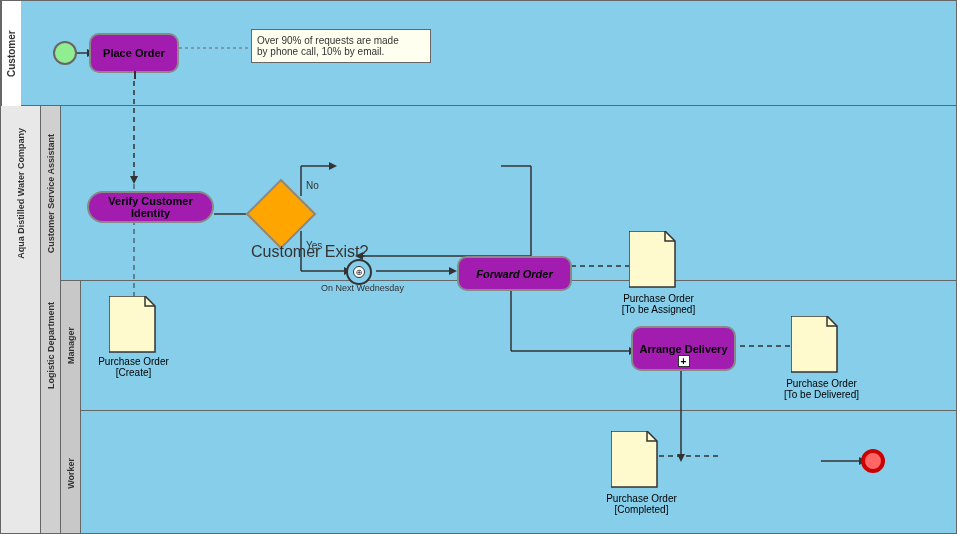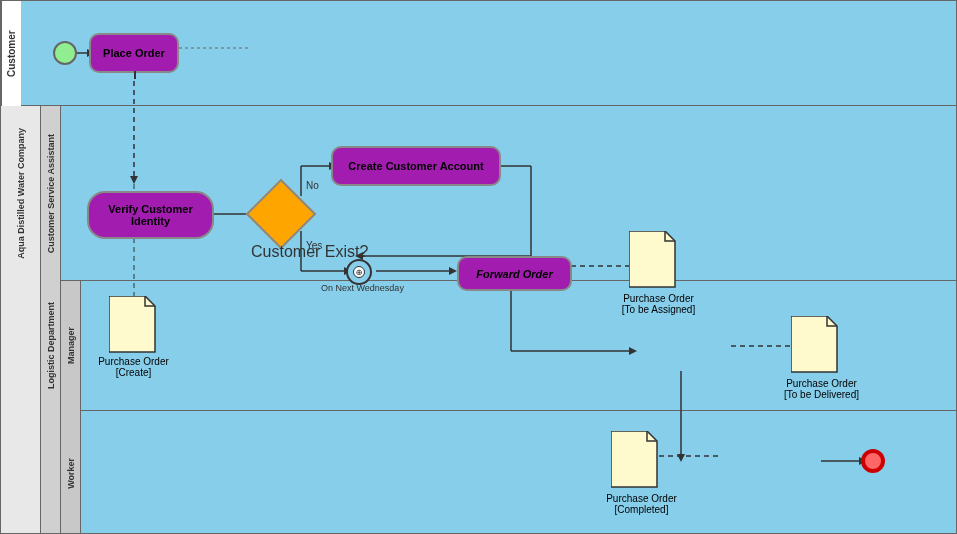--- a/index.html
+++ b/index.html
@@ -255,36 +255,36 @@
   </svg>
 
   <div class="start-event" style="position:absolute; left:52px; top:40px; width:24px; height:24px;"></div>
 
   <div class="shape rounded-rect activity-yellow" style="position:absolute; left:88px; top:32px; width:90px; height:40px;">
     <span>Place Order</span>
 
     <div style="position:absolute; bottom:-8px; left:50%; width:2px; height:8px; border-left:2px dashed #333;"></div>
   </div>
 
-
-  <div class="shape rounded-rect activity-yellow" style="position:absolute; left:86px; top:190px; width:127px; height:48px;border-radius:18px;">
+  <div class="note-box" style="position:absolute; left:250px; top:28px; width:180px; padding:5px;">
+    <span>Over 90% of requests are made<br>by phone call, 10% by email.</span>
+  </div>
+
+  <div class="shape rounded-rect activity-yellow" style="position:absolute; left:86px; top:190px; width:127px; height:32px;border-radius:18px;">
     <span>Verify Customer Identity</span>
   </div>
 
   <div style="position:absolute; left:255px; top:188px; width:50px; height:50px;">
     <div class="diamond"></div>
   </div>
 
   <div style="position:absolute; left:250px; top:242px; font-size:16px; color:#333; white-space:nowrap;">
     <span>Customer Exist?</span>
   </div>
 
-  <div class="shape rounded-rect activity-yellow" style="position:absolute; left:330px; top:145px; width:170px; height:40px;">
-    <span>Create Customer Account</span>
-  </div>
 
   <div style="position:absolute; left:345px; top:258px; width:26px; height:26px; border-radius:50%; border:2px solid #333; background:#87CEEB; display:flex; align-items:center; justify-content:center;">
     <div style="width:12px; height:12px; border-radius:50%; border:1px solid #333; background:#fff; display:flex; align-items:center; justify-content:center; font-size:8px;">⊕</div>
   </div>
 
   <div class="shape rounded-rect activity-yellow" style="position:absolute; left:456px; top:255px; width:115px; height:35px;font-style:italic;">
     <span>Forward Order</span>
   </div>
 
   <svg style="position:absolute; left:108px; top:295px;" width="50" height="58">
@@ -292,20 +292,24 @@
     <polyline points="36,0 36,10 46,10" fill="none" stroke="#333" stroke-width="1.5"></polyline>
   </svg>
   <div style="position:absolute; left:90px; top:355px; font-size:10px; text-align:center; width:85px;">Purchase Order<br>[Create]</div>
 
   <svg style="position:absolute; left:628px; top:230px;" width="50" height="58">
     <polygon points="0,0 36,0 46,10 46,56 0,56" fill="#FFFACD" stroke="#333" stroke-width="1.5"></polygon>
     <polyline points="36,0 36,10 46,10" fill="none" stroke="#333" stroke-width="1.5"></polyline>
   </svg>
   <div style="position:absolute; left:615px; top:292px; font-size:10px; text-align:center; width:85px;">Purchase Order<br>[To be Assigned]</div>
 
+  <div class="shape rounded-rect activity-yellow" style="position:absolute; left:630px; top:325px; width:105px; height:45px;">
+    <span>Arrange Delivery</span>
+    <div class="expand-icon">+</div>
+  </div>
 
   <svg style="position:absolute; left:790px; top:315px;" width="50" height="58">
     <polygon points="0,0 36,0 46,10 46,56 0,56" fill="#FFFACD" stroke="#333" stroke-width="1.5"></polygon>
     <polyline points="36,0 36,10 46,10" fill="none" stroke="#333" stroke-width="1.5"></polyline>
   </svg>
   <div style="position:absolute; left:778px; top:377px; font-size:10px; text-align:center; width:85px;">Purchase Order<br>[To be Delivered]</div>
 
   <svg style="position:absolute; left:610px; top:430px;" width="50" height="58">
     <polygon points="0,0 36,0 46,10 46,56 0,56" fill="#FFFACD" stroke="#333" stroke-width="1.5"></polygon>
     <polyline points="36,0 36,10 46,10" fill="none" stroke="#333" stroke-width="1.5"></polyline>

